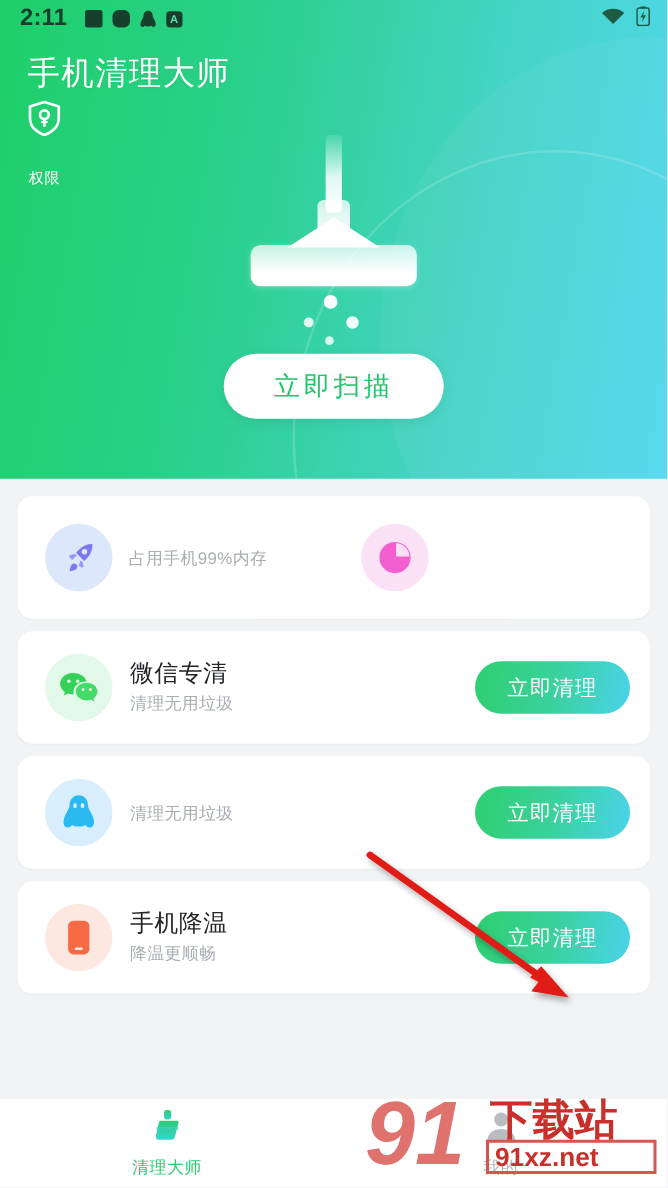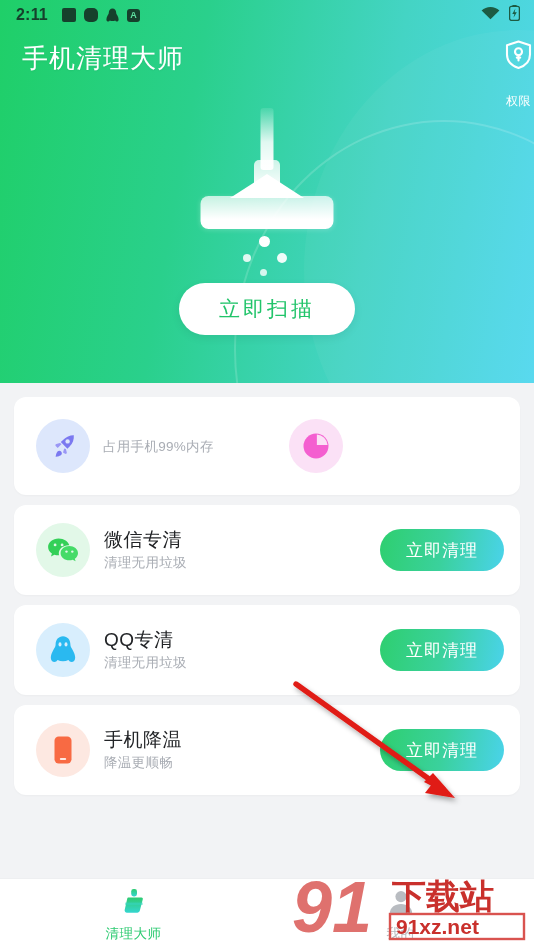--- a/index.html
+++ b/index.html
@@ -33,38 +33,39 @@
     pointer-events: none;
   }
 
   
   .statusbar {
     position: relative; z-index: 3;
     height: 30px; display: flex; align-items: center;
     padding: 0 14px 0 16px;
     color: #133f2b;
   }
-  .sb-time { font-size: 16px; font-weight: 600; letter-spacing: .2px; color:#16402c; }
+  .sb-time { font-size: 19px; font-weight: 600; letter-spacing: .2px; color:#16402c; }
   .sb-icons-left { display: flex; align-items: center; gap: 8px; margin-left: 14px; }
   .sb-spacer { flex: 1; }
   .sb-icons-right { display: flex; align-items: center; gap: 9px; }
   .ic-square { width: 14px; height: 14px; background: #16402c; border-radius: 2px; }
   .ic-rsquare { width: 14px; height: 14px; background: #16402c; border-radius: 5px; }
   .ic-abadge {
     width: 13px; height: 13px; background: #16402c; border-radius: 3px;
     color: #5fe0a0; font-size: 9px; line-height: 13px; text-align: center;
     font-weight: 700; font-family: "Liberation Sans", sans-serif;
   }
   .ic-peng { display:block; }
 
   
   .titlerow {
     position: relative; z-index: 3;
     display: flex; align-items: flex-start;
     padding: 8px 2px 0 22px;
+    flex-direction: column;
   }
   .app-title {
     color: #ffffff; font-size: 26px; font-weight: 500;
     letter-spacing: 1px; line-height: 40px;
     text-shadow: 0 1px 2px rgba(0,0,0,0.06);
   }
   .title-spacer { flex: 1; }
   .perm {
     display: flex; flex-direction: column; align-items: center;
     gap: 20px; padding-top: 2px; cursor: pointer;
@@ -274,21 +275,20 @@
     <div class="card">
       <div class="row">
         <div class="circ c-cyanl">
           <svg width="26" height="30" viewBox="0 0 26 30">
             <path d="M13 1.2c4.4 0 7.4 3.6 7.4 8.2 0 2 1 3.2 2.4 5.8 1.4 2.6 2.4 5.2 2.4 7.6 0 2.8-1.8 4.2-3.6 4.2-1.4 0-2.4-.8-3.2-2-1.6.8-3.4 1.2-5.4 1.2s-3.8-.4-5.4-1.2c-.8 1.2-1.8 2-3.2 2-1.8 0-3.6-1.4-3.6-4.2 0-2.4 1-5 2.4-7.6C4.6 12.6 5.6 11.4 5.6 9.4 5.6 4.8 8.6 1.2 13 1.2z" fill="#2ab9f0"></path>
             <ellipse cx="10" cy="9.4" rx="1.5" ry="2.1" fill="#d8eefd"></ellipse>
             <ellipse cx="16" cy="9.4" rx="1.5" ry="2.1" fill="#d8eefd"></ellipse>
           </svg>
         </div>
         <div class="row-txt">
-          <div class="txt-main">QQ专清</div>
           <div class="txt-sub">清理无用垃圾</div>
         </div>
         <button class="clean-btn">立即清理</button>
       </div>
     </div>
 
     <div class="card">
       <div class="row">
         <div class="circ c-peach">
           <svg width="24" height="30" viewBox="0 0 24 30">

